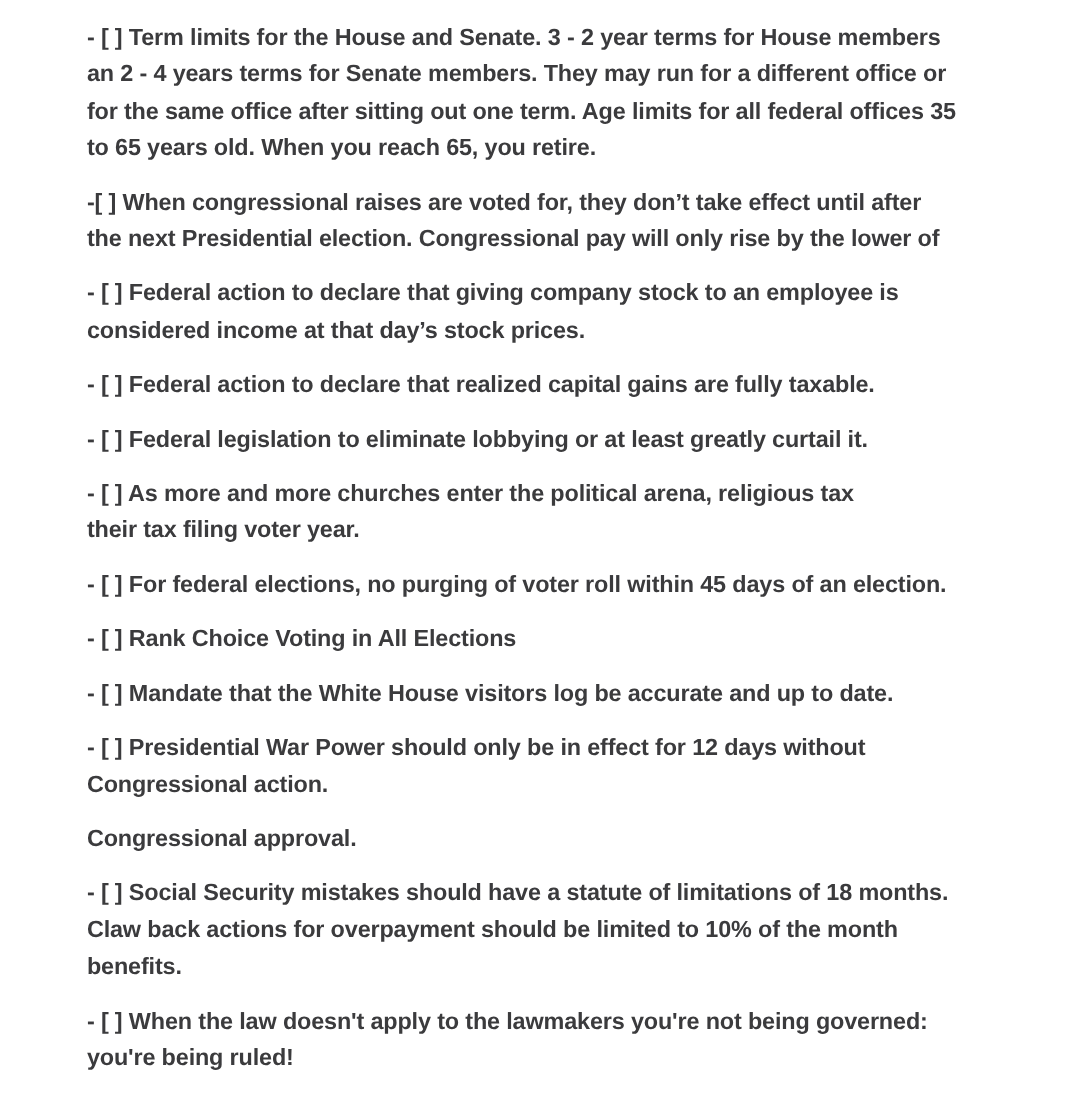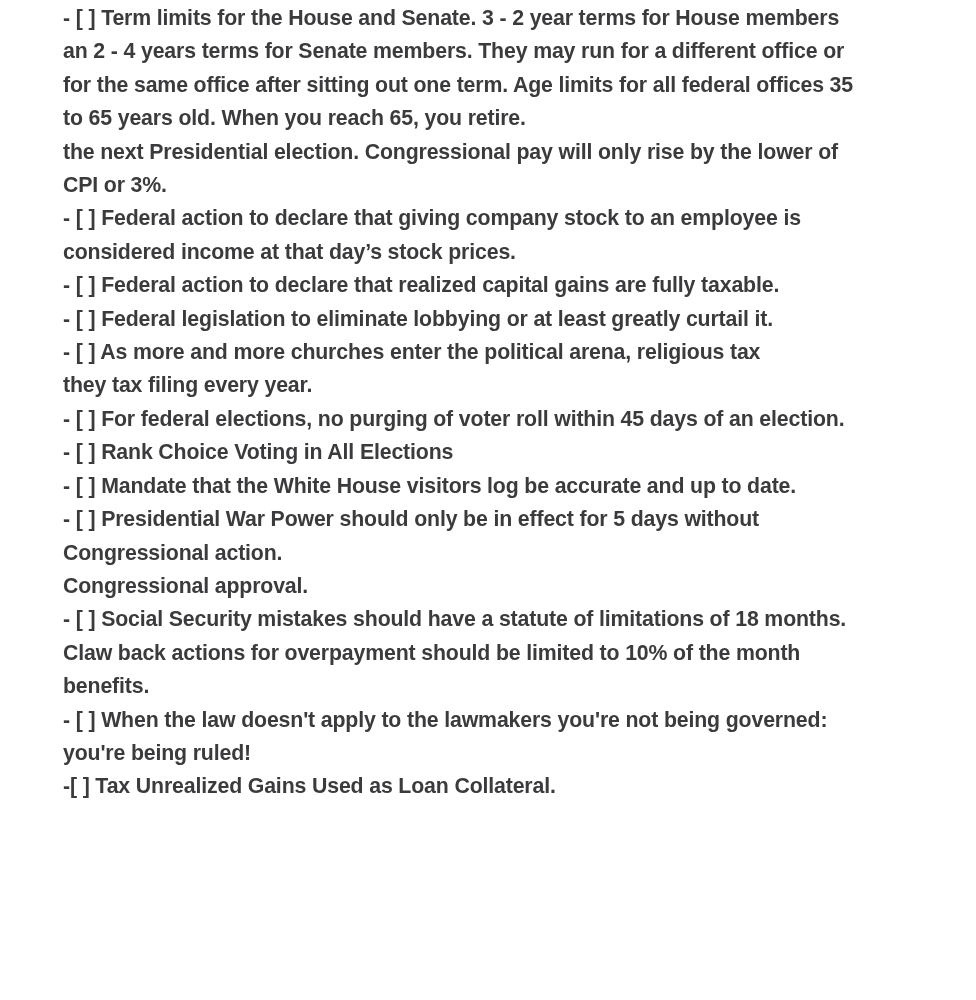--- a/index.html
+++ b/index.html
@@ -19,68 +19,68 @@
     top: 2px;
     width: 860px;
     font-family: "Liberation Sans", "DejaVu Sans", sans-serif;
     font-weight: 700;
     font-size: 21.3px;
     line-height: 33.4px;
     color: #3b3b3d;
     letter-spacing: -0.15px;
   }
   .item {
-    margin: 0;
+    margin: 16px;
     padding: 0;
     white-space: normal;
   }
   .line {
     display: block;
     white-space: nowrap;
   }
 </style>
 </head>
 <body>
 
 <div class="note">
   <div class="item">
     <span class="line">- [ ]  Term limits for the House and Senate. 3 - 2 year terms for House members</span>
     <span class="line">an 2 - 4 years terms for Senate members. They may run for a different office or</span>
     <span class="line">for the same office after sitting out one term. Age limits for all federal offices 35</span>
     <span class="line">to 65 years old. When you reach 65, you retire.</span>
   </div>
   <div class="item">
+    <span class="line">-[ ] When congressional raises are voted for, they don’t take effect until after</span>
     <span class="line">the next Presidential election. Congressional pay will only rise by the lower of</span>
-    <span class="line">CPI or 3%.</span>
   </div>
   <div class="item">
     <span class="line">- [ ] Federal action to declare that giving company stock to an employee is</span>
     <span class="line">considered income at that day’s stock prices.</span>
   </div>
   <div class="item">
     <span class="line">- [ ] Federal action to declare that realized capital gains are fully taxable.</span>
   </div>
   <div class="item">
     <span class="line">- [ ] Federal legislation to eliminate lobbying or at least greatly curtail it.</span>
   </div>
   <div class="item">
     <span class="line">- [ ] As more and more churches enter the political arena, religious tax</span>
-    <span class="line">they tax filing every year.</span>
+    <span class="line">their tax filing voter year.</span>
   </div>
   <div class="item">
     <span class="line">- [ ] For federal elections, no purging of voter roll within 45 days of an election.</span>
   </div>
   <div class="item">
     <span class="line">- [ ] Rank Choice Voting in All Elections</span>
   </div>
   <div class="item">
     <span class="line">- [ ] Mandate that the White House visitors log be accurate and up to date.</span>
   </div>
   <div class="item">
-    <span class="line">- [ ]  Presidential War Power should only be in effect for 5 days without</span>
+    <span class="line">- [ ]  Presidential War Power should only be in effect for 12 days without</span>
     <span class="line">Congressional action.</span>
   </div>
   <div class="item">
     <span class="line">Congressional approval.</span>
   </div>
   <div class="item">
     <span class="line">- [ ] Social Security mistakes should have a statute of limitations of 18 months.</span>
     <span class="line">Claw back actions for overpayment should be limited to 10% of the month</span>
     <span class="line">benefits.</span>
   </div>

